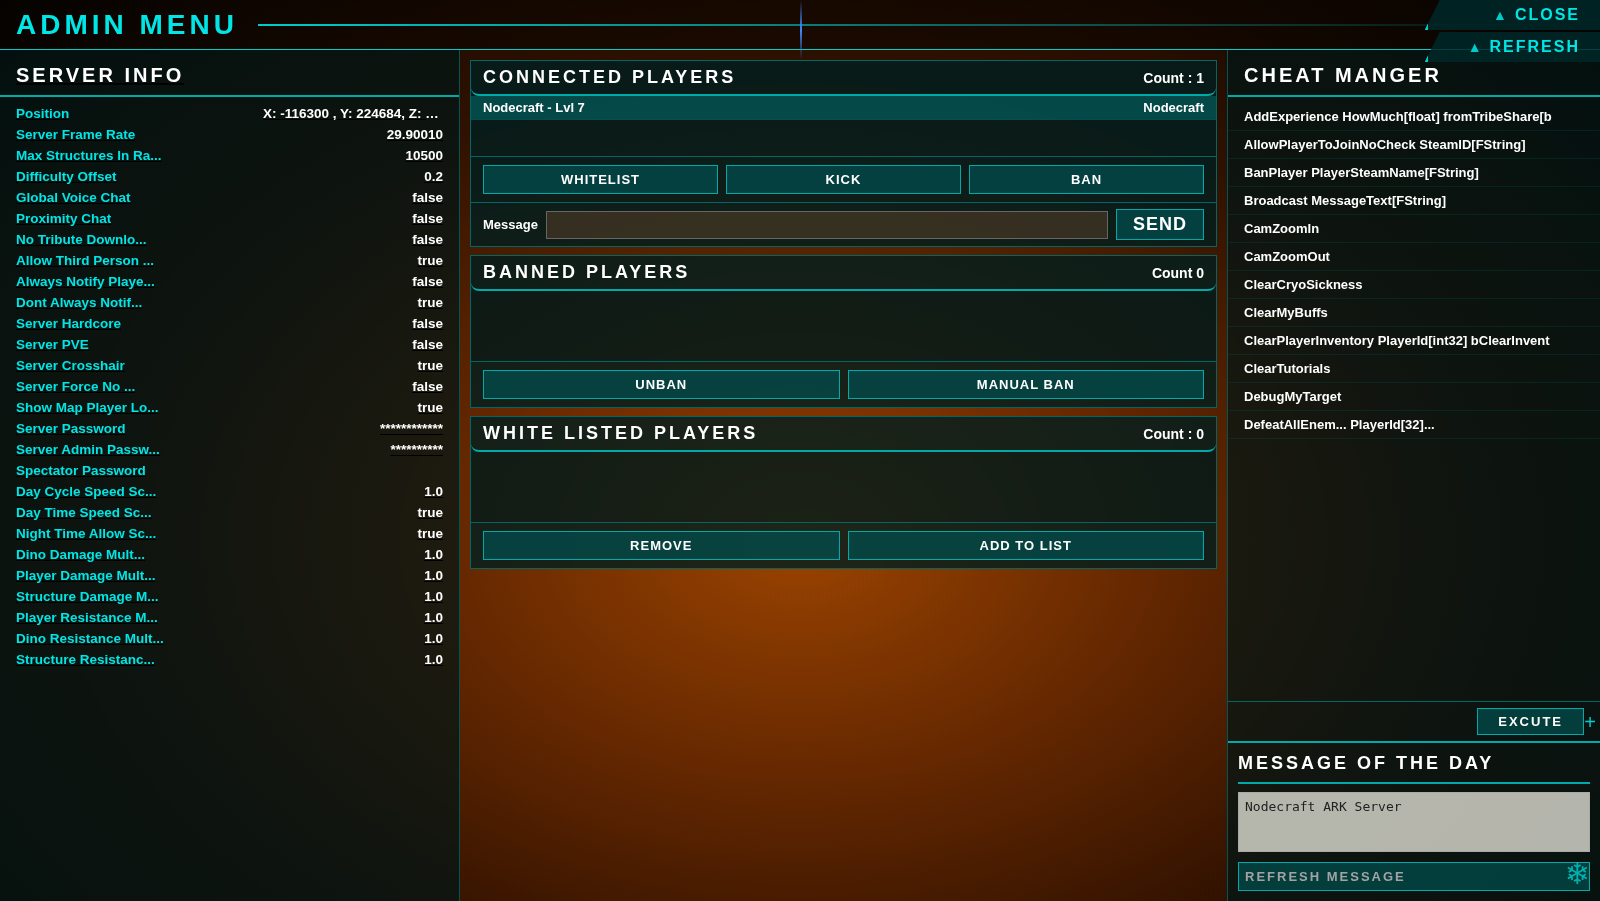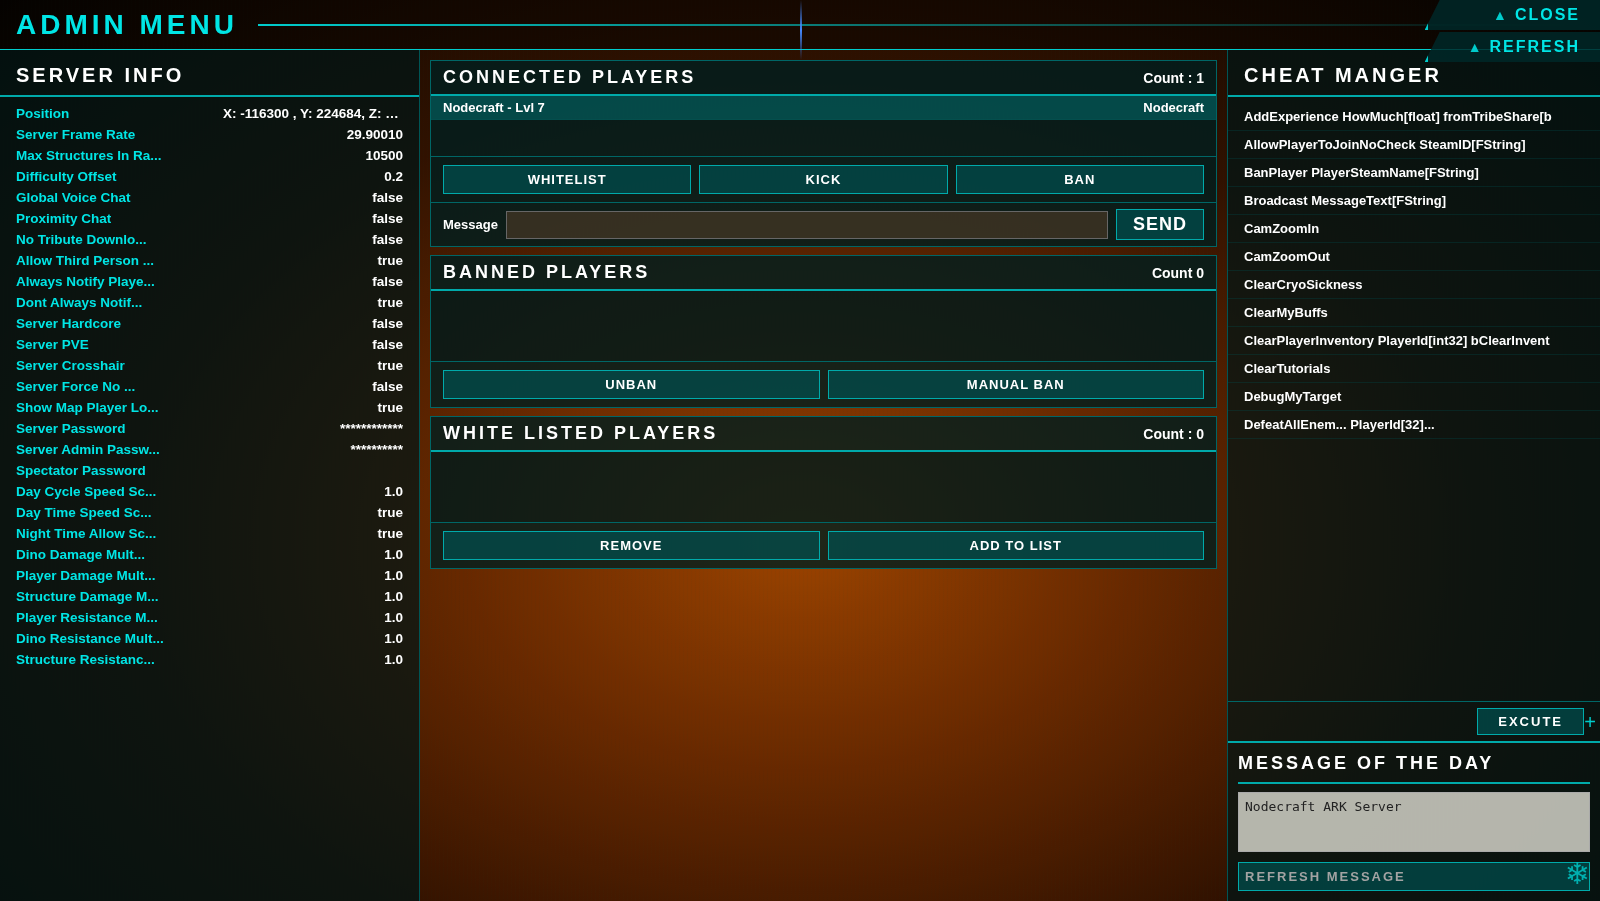--- a/index.html
+++ b/index.html
@@ -104,26 +104,27 @@
       display: flex;
       position: absolute;
       top: 50px;
       left: 0;
       right: 0;
       bottom: 0;
     }
 
     
     .server-info {
-      width: 420px;
+      width: 460px;
       background: rgba(0, 20, 20, 0.75);
       border-right: 1px solid #005555;
       overflow-y: auto;
       padding: 10px 0;
       flex-shrink: 0;
+      text-decoration: underline;
     }
     .server-info::-webkit-scrollbar { width: 6px; }
     .server-info::-webkit-scrollbar-track { background: rgba(0,0,0,0.3); }
     .server-info::-webkit-scrollbar-thumb { background: #00aaaa; }
 
     .section-title {
       font-size: 20px;
       font-weight: bold;
       color: #ffffff;
       letter-spacing: 3px;
@@ -171,20 +172,21 @@
     .panel {
       background: rgba(0, 30, 30, 0.8);
       border: 1px solid #006666;
     }
     .panel-header {
       display: flex;
       align-items: center;
       justify-content: space-between;
       padding: 6px 12px;
       border-bottom: 2px solid #00aaaa;
+      border-radius: 8px;
     }
     .panel-title {
       font-size: 18px;
       font-weight: bold;
       color: #ffffff;
       letter-spacing: 3px;
       text-transform: uppercase;
     }
     .panel-count {
       font-size: 14px;

